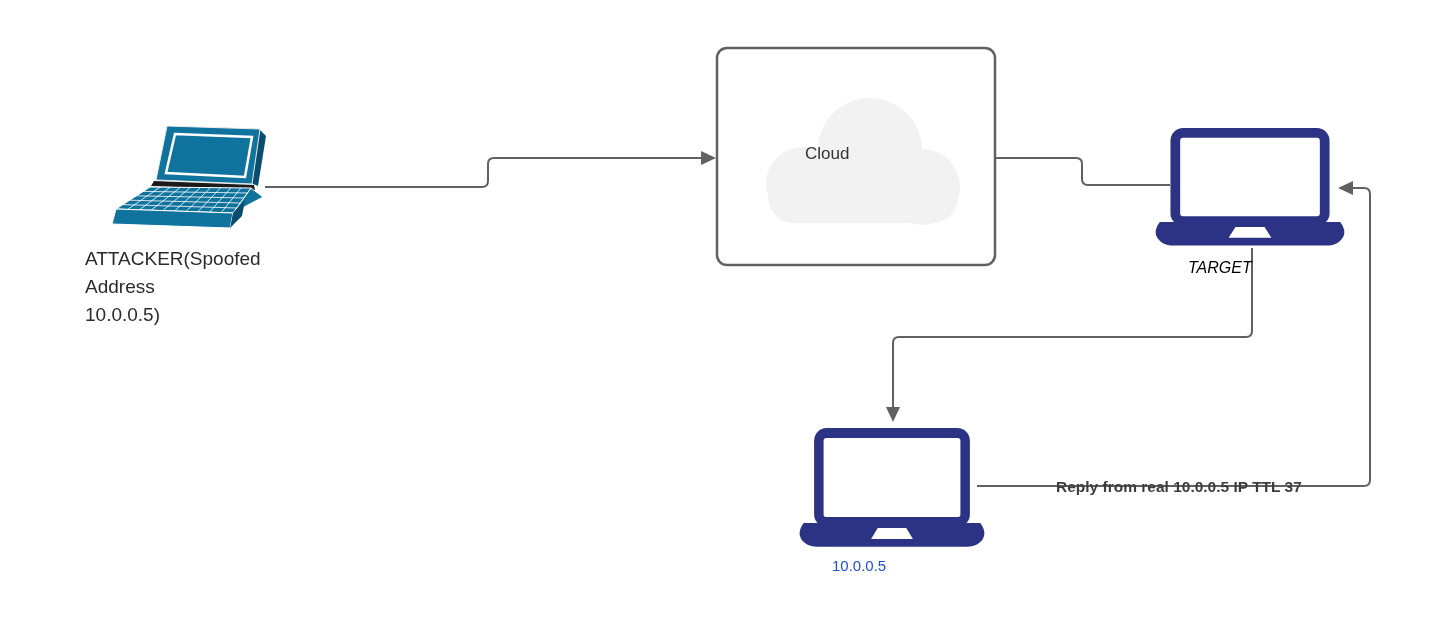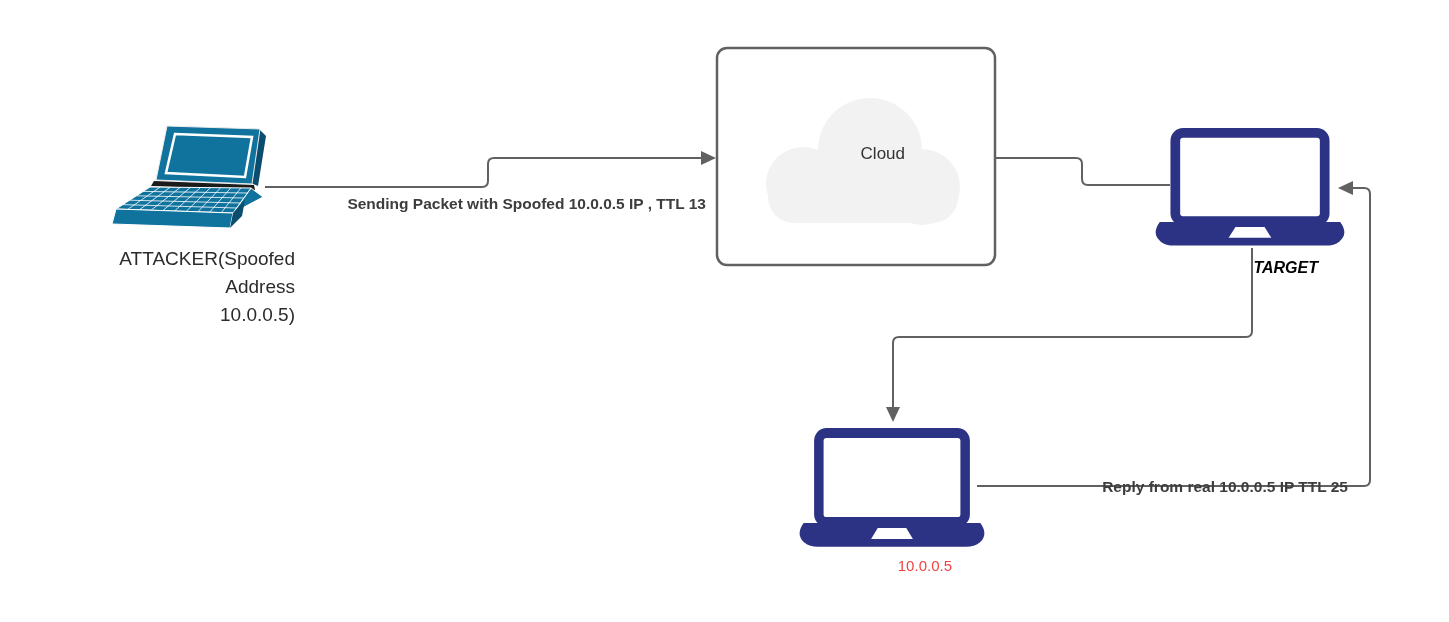--- a/index.html
+++ b/index.html
@@ -7,30 +7,30 @@
     position: relative;
     width: 1449px;
     height: 622px;
     background: #ffffff;
     overflow: hidden;
     font-family: "Liberation Sans", sans-serif;
   }
   #diagram-svg { position: absolute; left: 0; top: 0; }
   .label {
     position: absolute;
-    text-align: right;
+    text-align: left;
     color: #1f1f1f;
     line-height: 1.35;
     z-index: 2;
   }
   .node-label { font-size: 19px; line-height: 28px; white-space: pre-line; color: #2b2b2b; }
   .edge-label { font-size: 15.5px; font-weight: bold; color: #3d3d3d; white-space: nowrap; }
   .cloud-label { font-size: 17px; color: #333333; font-weight: 400; }
-  .target-label { font-size: 16px; font-weight: bold; font-style: italic; color: #000000; }
-  .host-label { font-size: 15px; color: #ef4444; }
+  .target-label { font-size: 16px; font-weight: normal; font-style: italic; color: #000000; }
+  .host-label { font-size: 15px; color: #1d4ed8; }
 </style>
 </head>
 <body>
 
 <div id="canvas">
 
   <svg id="diagram-svg" width="1449" height="622" viewBox="0 0 1449 622">
 
     <defs>
       <g id="laptop-front">
@@ -104,18 +104,17 @@
   <div class="label cloud-label" style="left:805px; top:143px; width:100px;">Cloud</div>
 
   <div class="label node-label" style="left:85px; top:245px; width:210px;">ATTACKER(Spoofed
 Address
 10.0.0.5)</div>
 
   <div class="label target-label" style="left:1188px; top:257px; width:130px;">TARGET</div>
 
   <div class="label host-label" style="left:832px; top:556px; width:120px;">10.0.0.5</div>
 
-  <div class="label edge-label" style="left:290px; top:194px; width:416px;">Sending Packet with Spoofed 10.0.0.5 IP , TTL 13</div>
 
 
-  <div class="label edge-label" style="left:1056px; top:477px; width:292px;">Reply from real 10.0.0.5 IP TTL 25</div>
+  <div class="label edge-label" style="left:1056px; top:477px; width:292px;">Reply from real 10.0.0.5 IP TTL 37</div>
 
 </div>
 
 </body></html>

